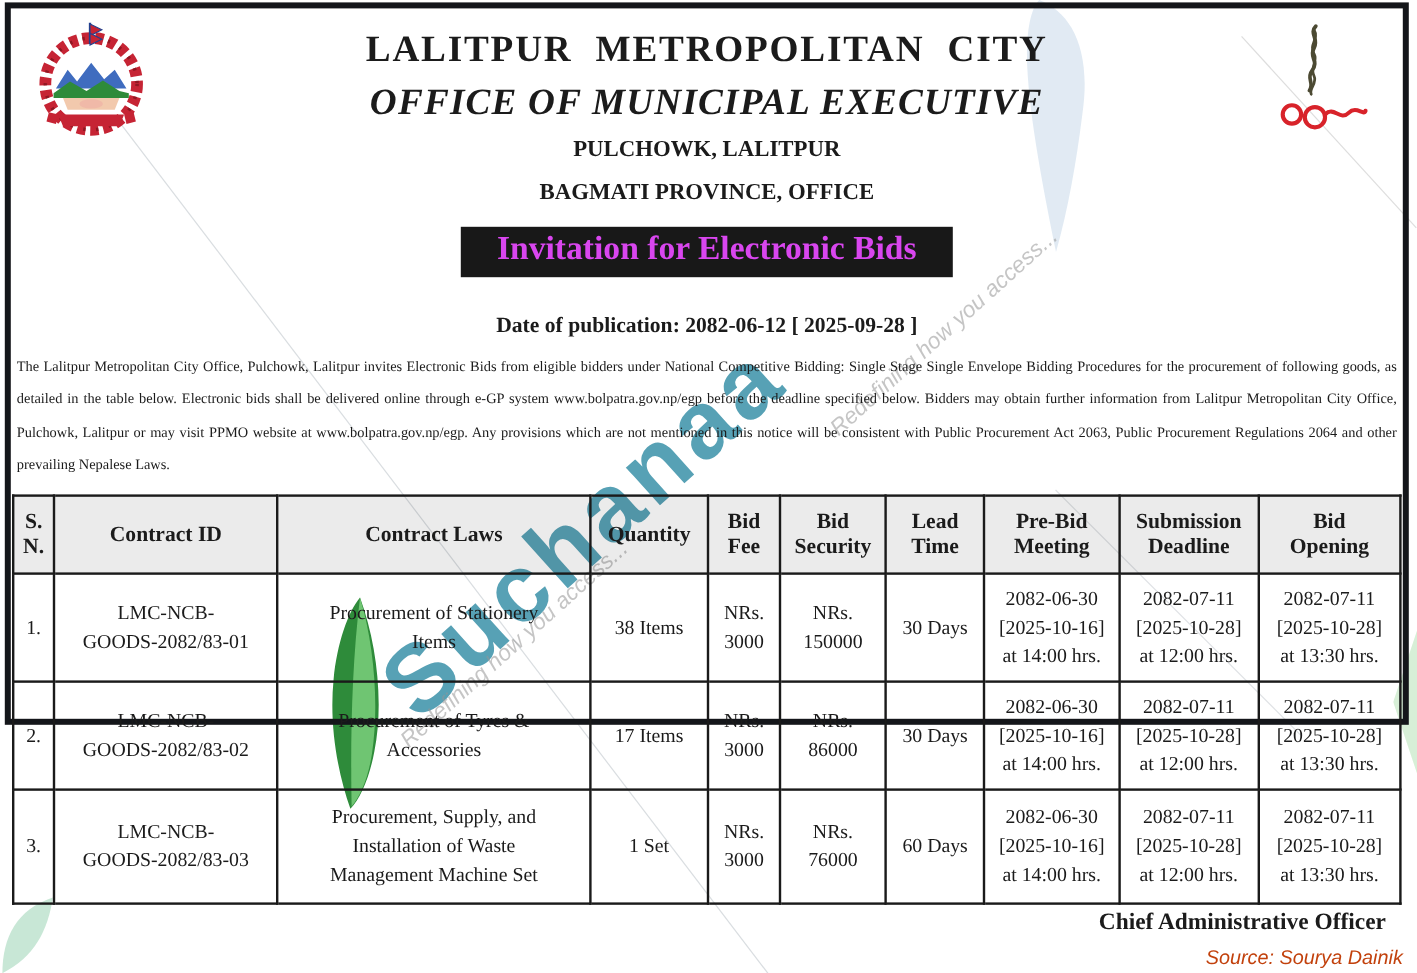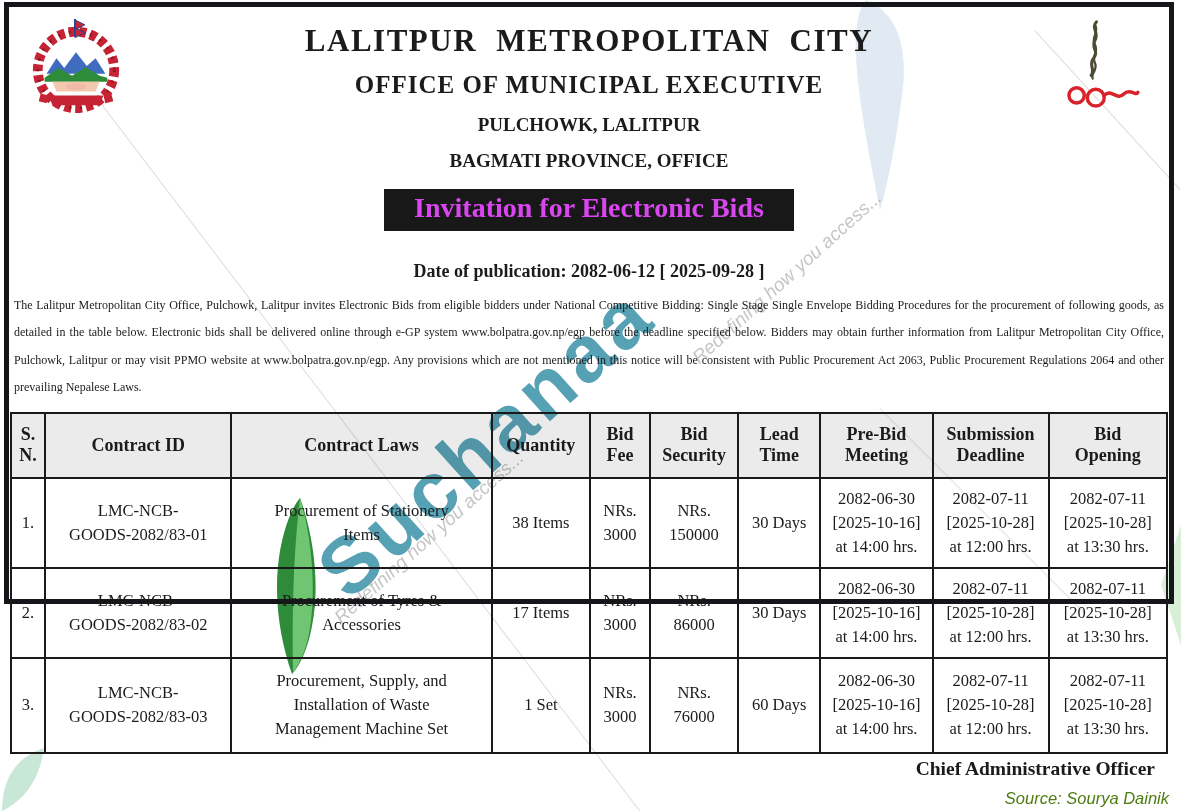--- a/index.html
+++ b/index.html
@@ -29,21 +29,21 @@
 
   
   .frame { position:absolute; left:4px; top:2px; width:1170px; height:602px;
            border:5px solid #14161a; z-index:1; }
 
   .header { position:relative; height:178px; }
   .emblem { position:absolute; left:18px; top:10px; }
   .scribble { position:absolute; right:28px; top:8px; }
   .header-center { text-align:center; padding-top:12px; }
   .org-name { font-size:31px; font-weight:700; letter-spacing:1.5px; word-spacing:10px; line-height:44px; }
-  .office   { font-size:25px; font-weight:700; letter-spacing:1px; line-height:44px; }
+  .office   { font-size:31px; font-weight:700; letter-spacing:1px; line-height:44px;font-style:italic; }
   .addr     { font-size:19px; font-weight:700; line-height:36px; }
 
   .banner-row { text-align:center; margin-top:4px; }
   .banner { display:inline-block; background:#181818; color:#d946ef;
             font-size:28px; font-weight:700; padding:3px 30px 7px; }
   .pubdate { text-align:center; font-size:18px; font-weight:700; margin-top:30px; }
 
   .intro { margin:10px 5px 10px; font-size:12px; line-height:27.4px;
            text-align:justify; }
 
@@ -51,21 +51,21 @@
   th, td { border:2px solid #1a1a1a; text-align:center; vertical-align:middle;
            white-space:pre-line; padding:2px 3px; }
   th { background:rgba(28,28,22,0.085); font-size:18px; font-weight:700; height:65px; }
   td { font-size:16.5px; line-height:24px; }
   tr.body-row { height:90px; }
 
   .signatory { text-align:right; font-size:19.5px; font-weight:700; padding:4px 14px 0; }
 
   .source { position:absolute; right:12px; top:789px; z-index:1;
             font-family:"Liberation Sans", sans-serif; font-style:italic;
-            font-size:16.5px; color:#4d7c0f; }
+            font-size:16.5px; color:#c2410c; }
 </style>
 </head>
 <body>
 
 <div class="page">
 
   <div class="decor-layer">
     <div class="crack crack1"></div>
     <div class="crack crack2"></div>
     <div class="crack crack3"></div>

